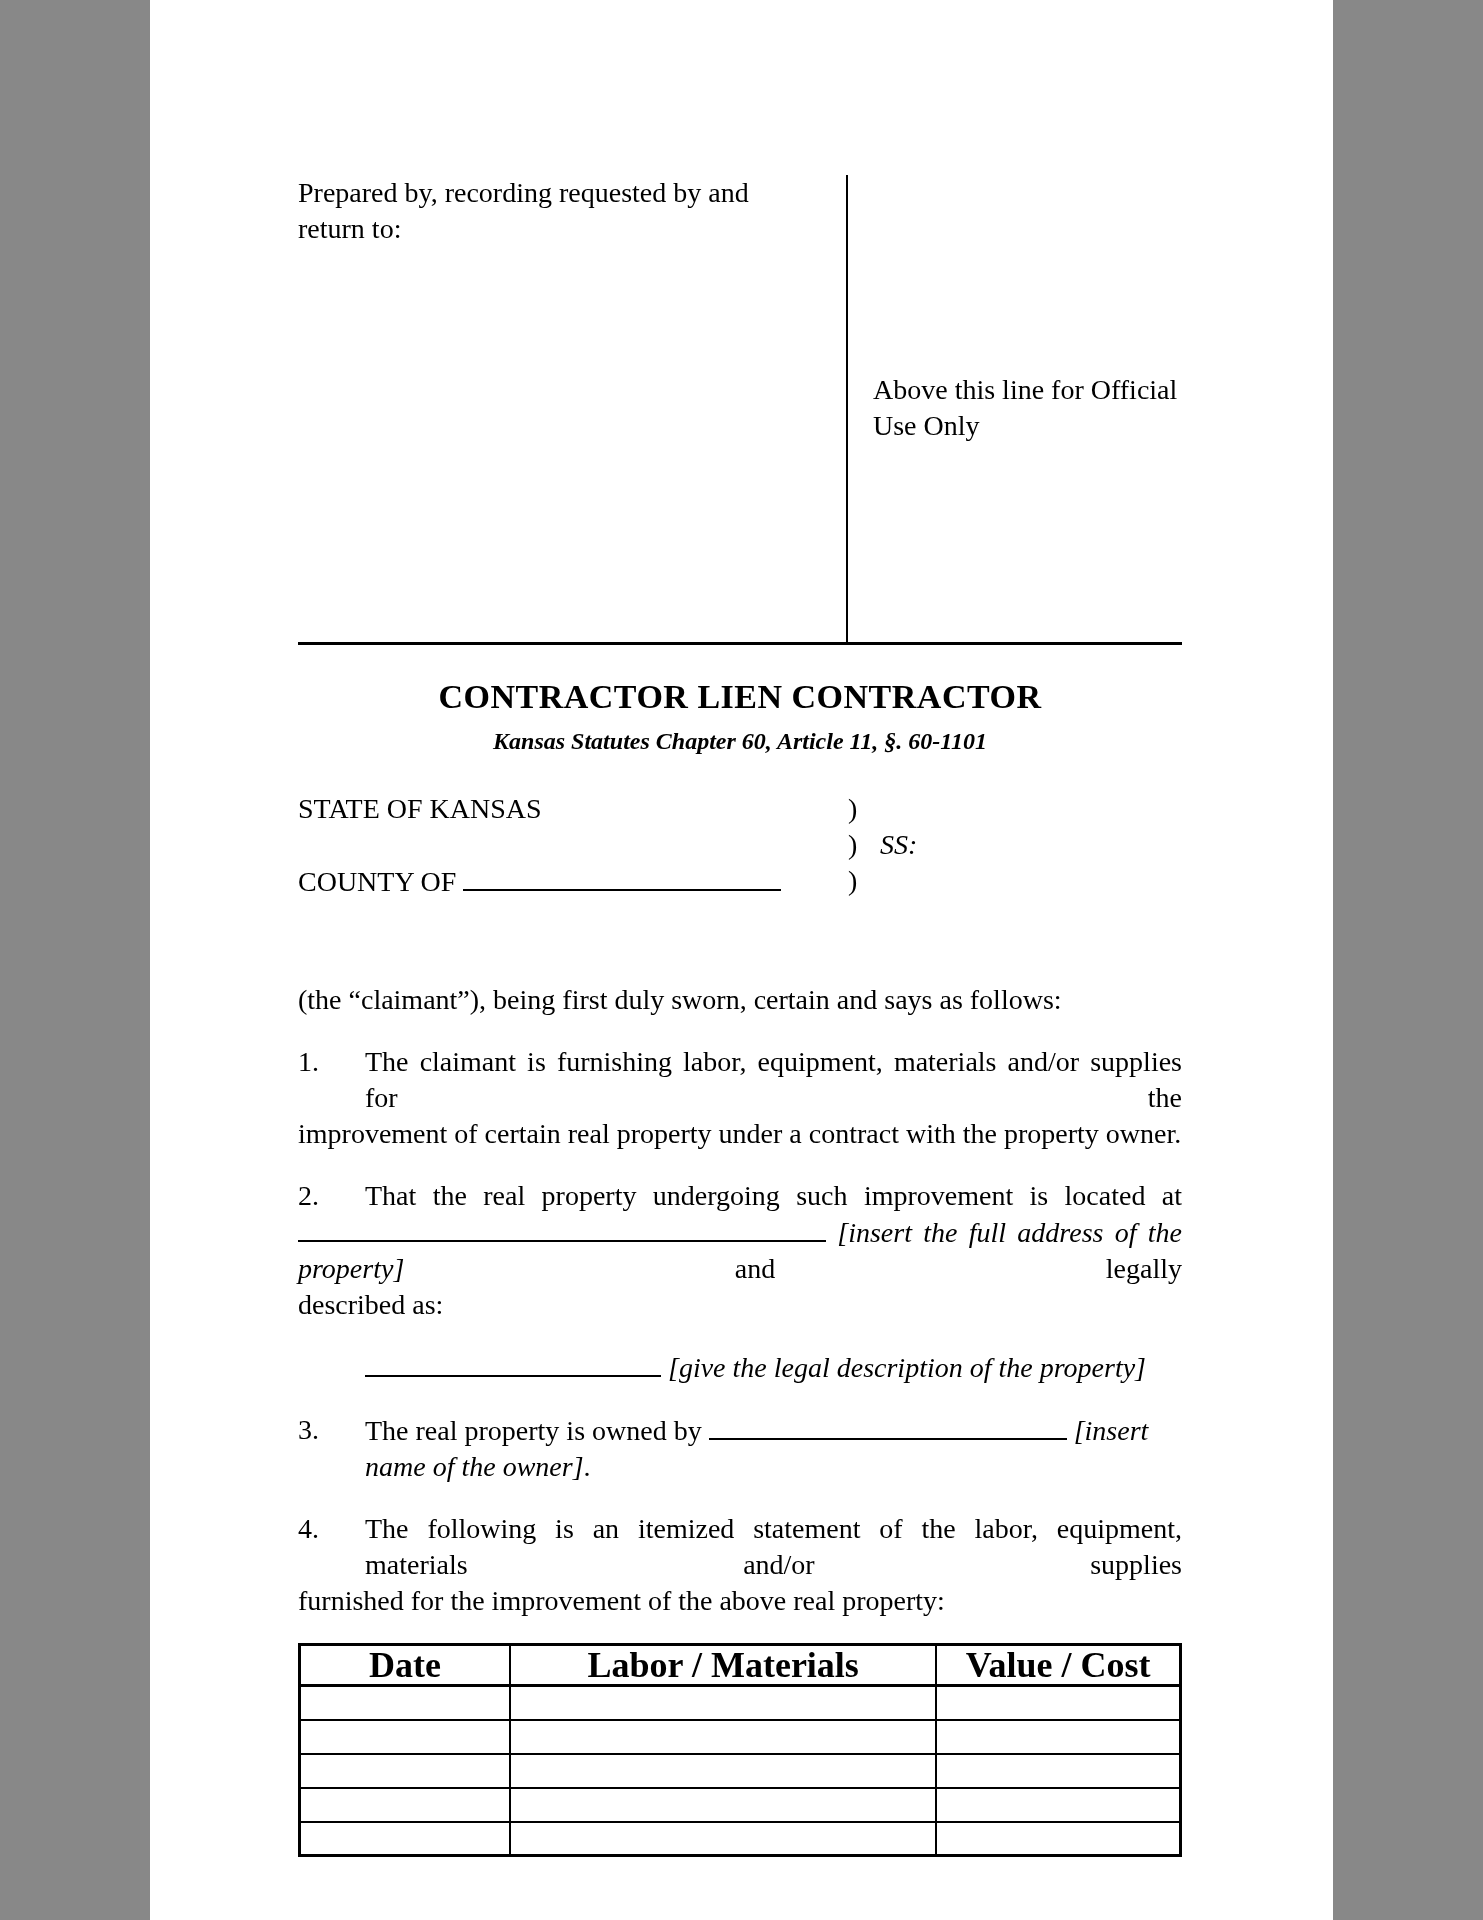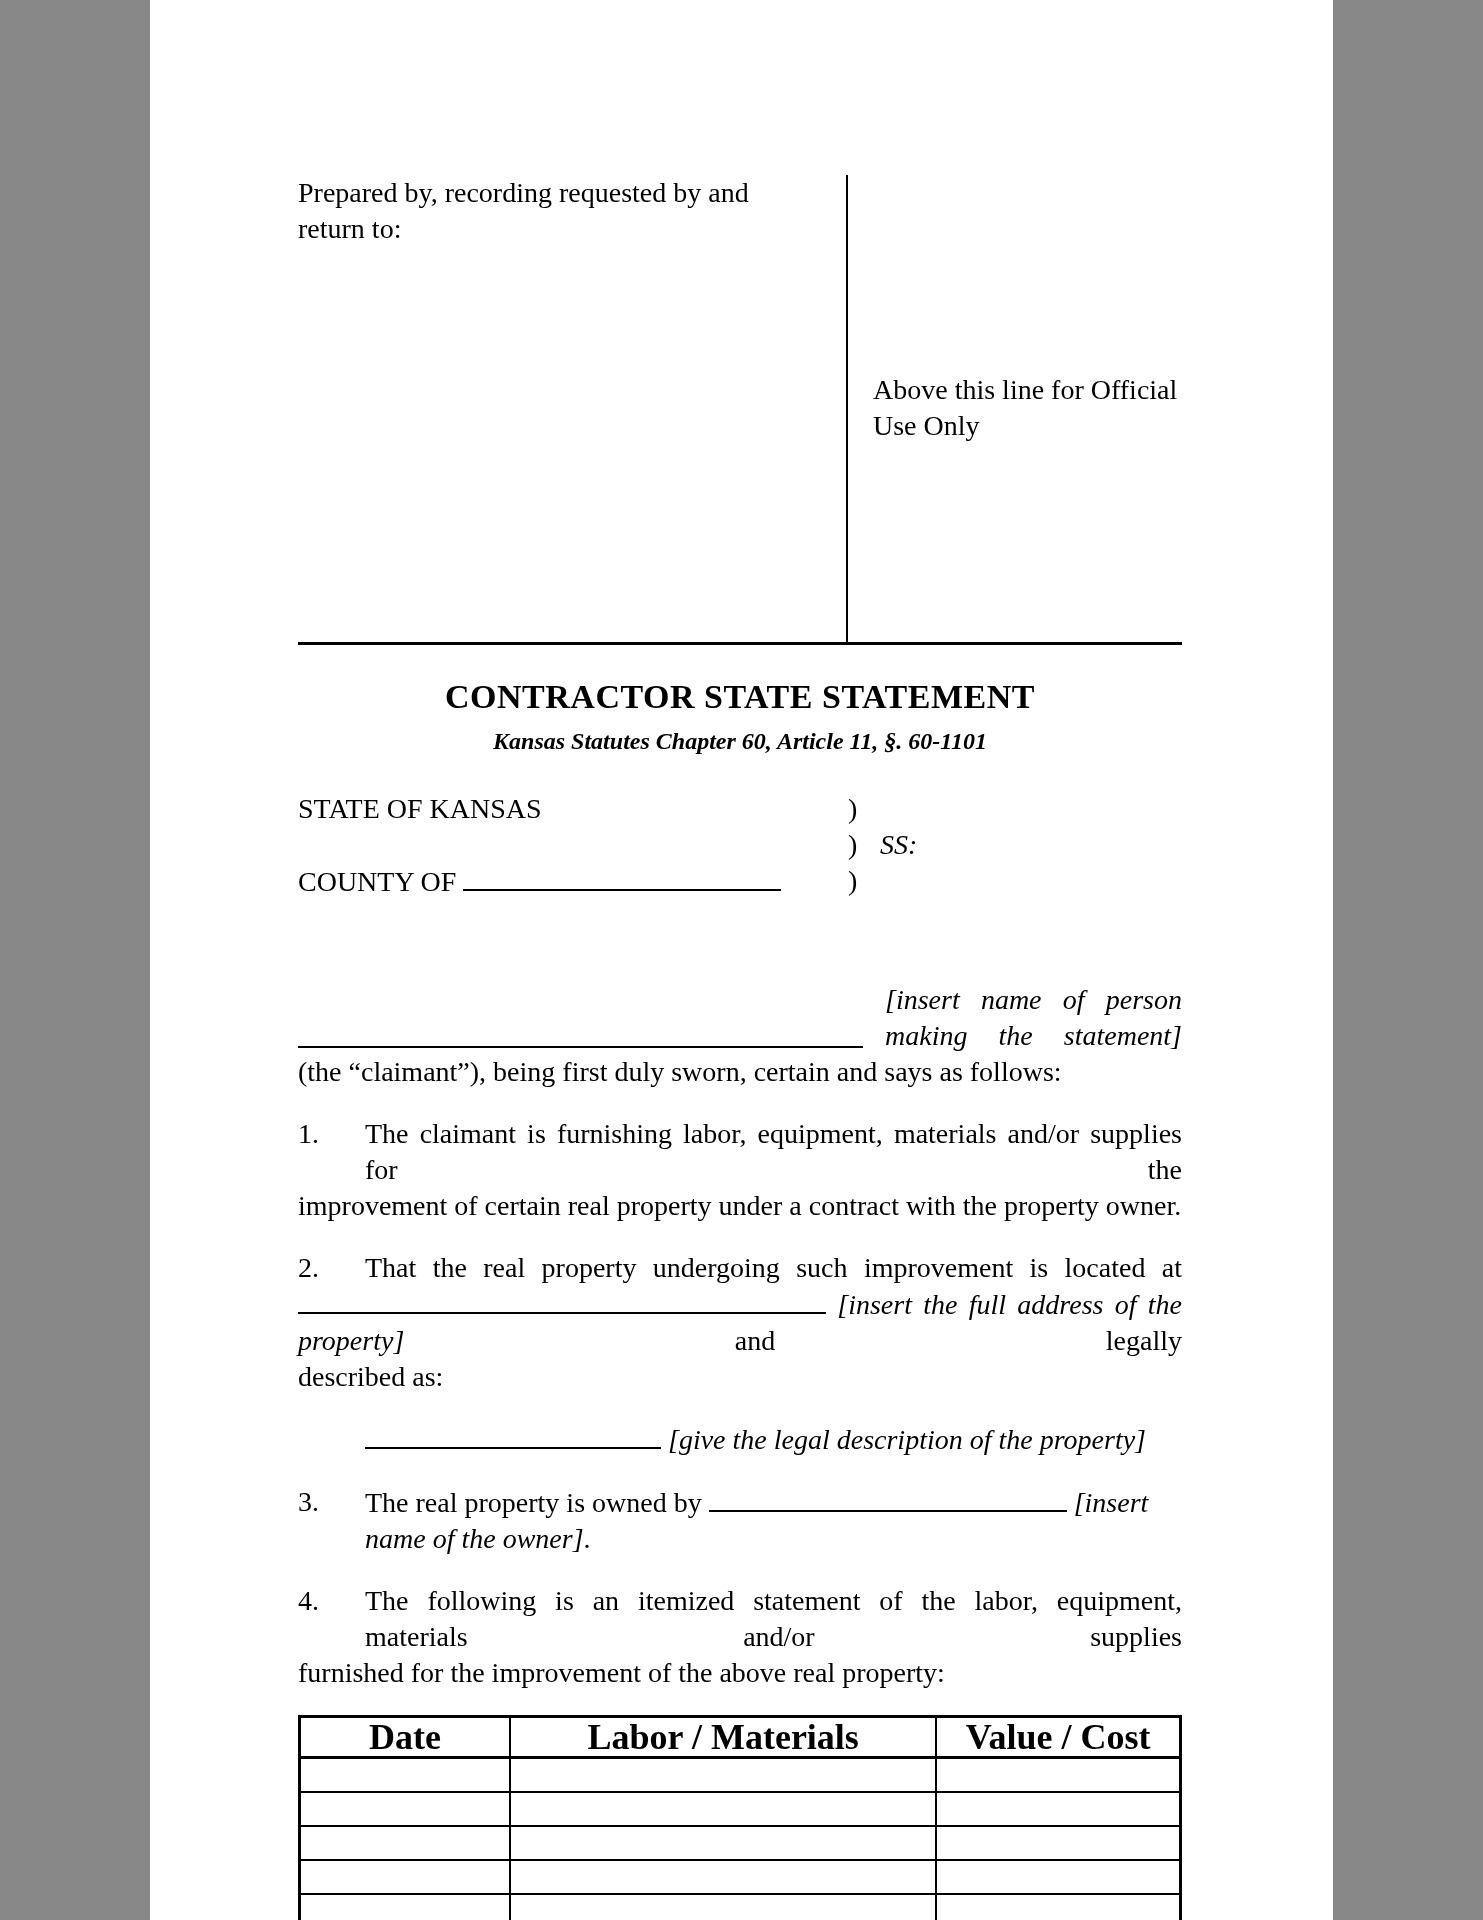--- a/index.html
+++ b/index.html
@@ -105,44 +105,40 @@
 
   <div class="hdr">
     <div class="hdr-left">
       <span>Prepared by, recording requested by and return to:</span>
     </div>
     <div class="hdr-right">
       <span>Above this line for Official Use Only</span>
     </div>
   </div>
 
-  <div class="title">CONTRACTOR STATE STATEMENT</div>
+  <div class="title">CONTRACTOR LIEN CONTRACTOR</div>
   <div class="subtitle">Kansas Statutes Chapter 60, Article 11, §. 60-1101</div>
 
   <div class="venue">
     <div class="venue-row">
       <span>STATE OF KANSAS</span>
       <span class="paren">)</span>
     </div>
     <div class="venue-row">
       <span class="paren">)</span>
       <span class="ss-lbl">SS:</span>
     </div>
     <div class="venue-row">
       <span>COUNTY OF</span>
       <span class="blank" style="width:318px"></span>
       <span class="paren">)</span>
     </div>
   </div>
 
   <div class="claimant-block">
-    <div class="cl-line1">
-      <div class="cl-blank"></div>
-      <div class="cl-hint it fj">[insert name of person making the statement]</div>
-    </div>
     <div>(the “claimant”), being first duly sworn, certain and says as follows:</div>
   </div>
 
   <div class="para">
     <div class="numline">
       <div class="num">1.</div>
       <div class="rest fj">The claimant is furnishing labor, equipment, materials and/or supplies for the</div>
     </div>
     <div>improvement of certain real property under a contract with the property owner.</div>
   </div>

